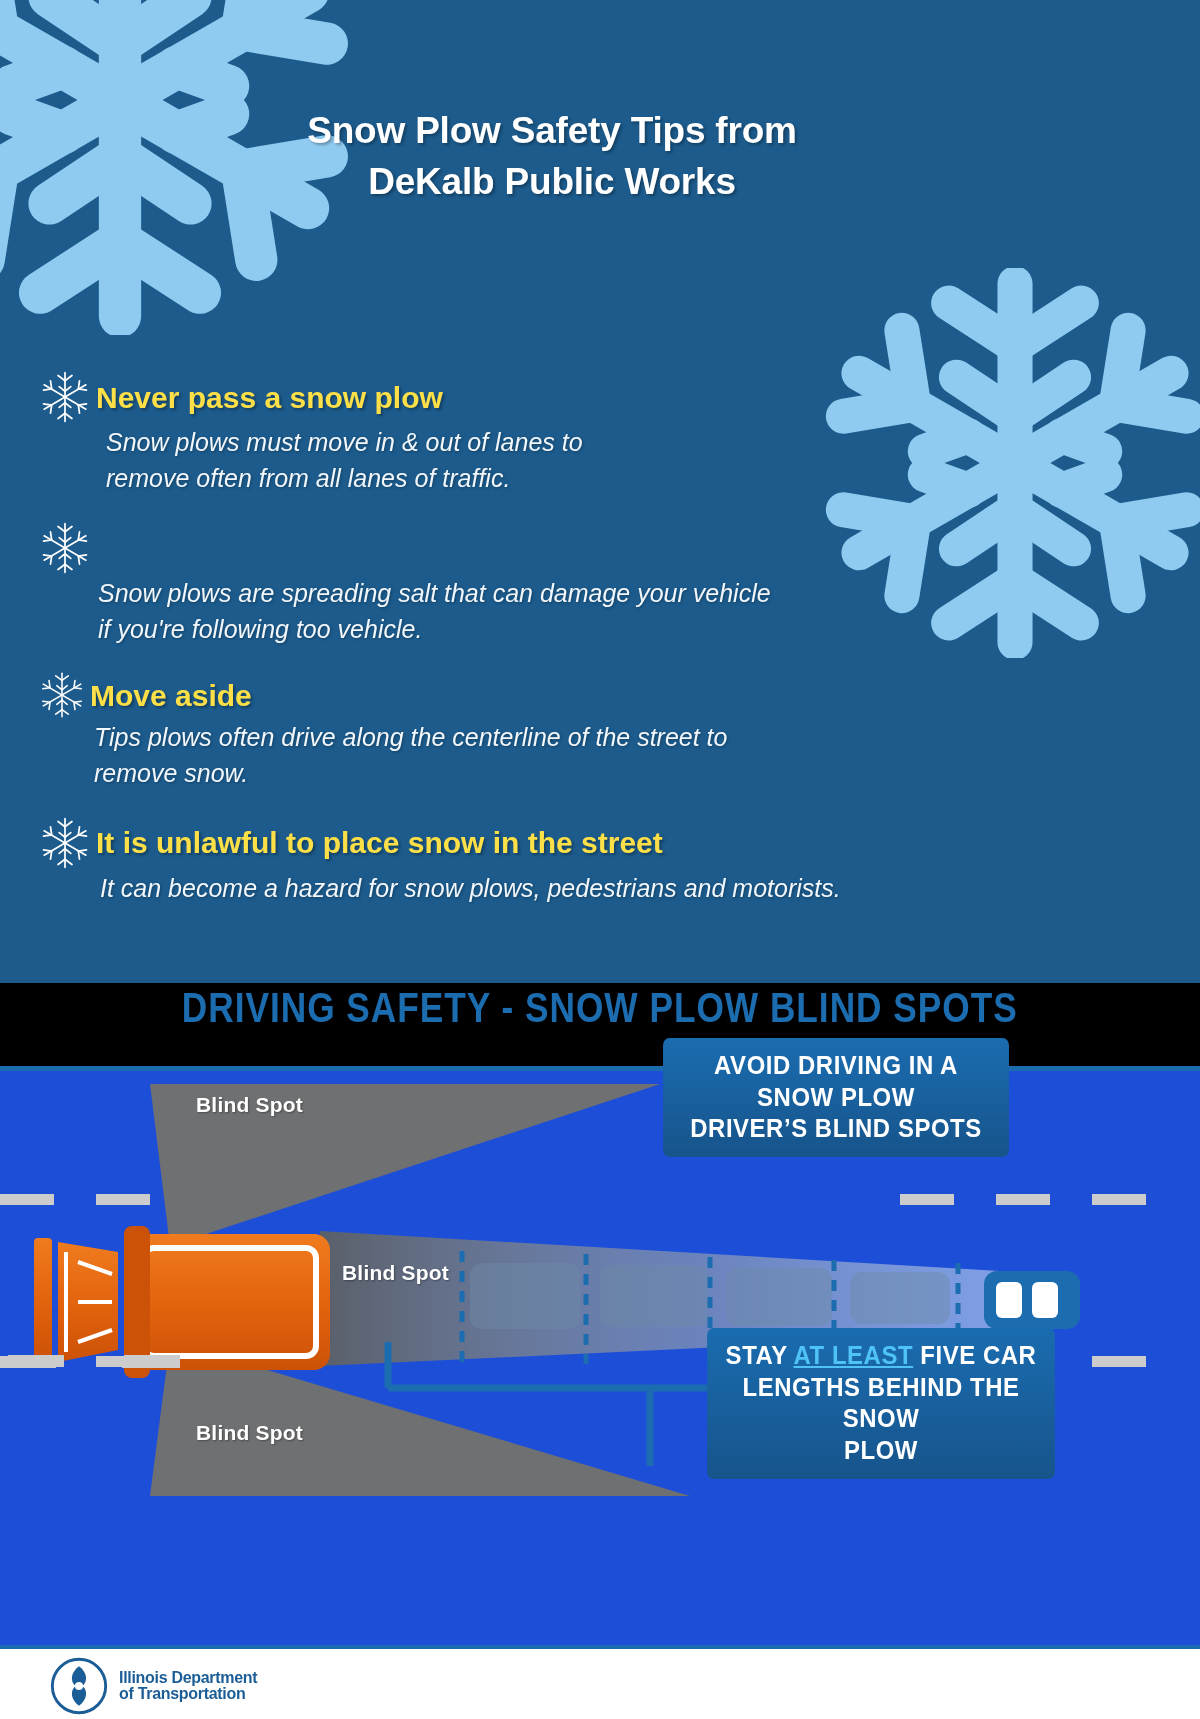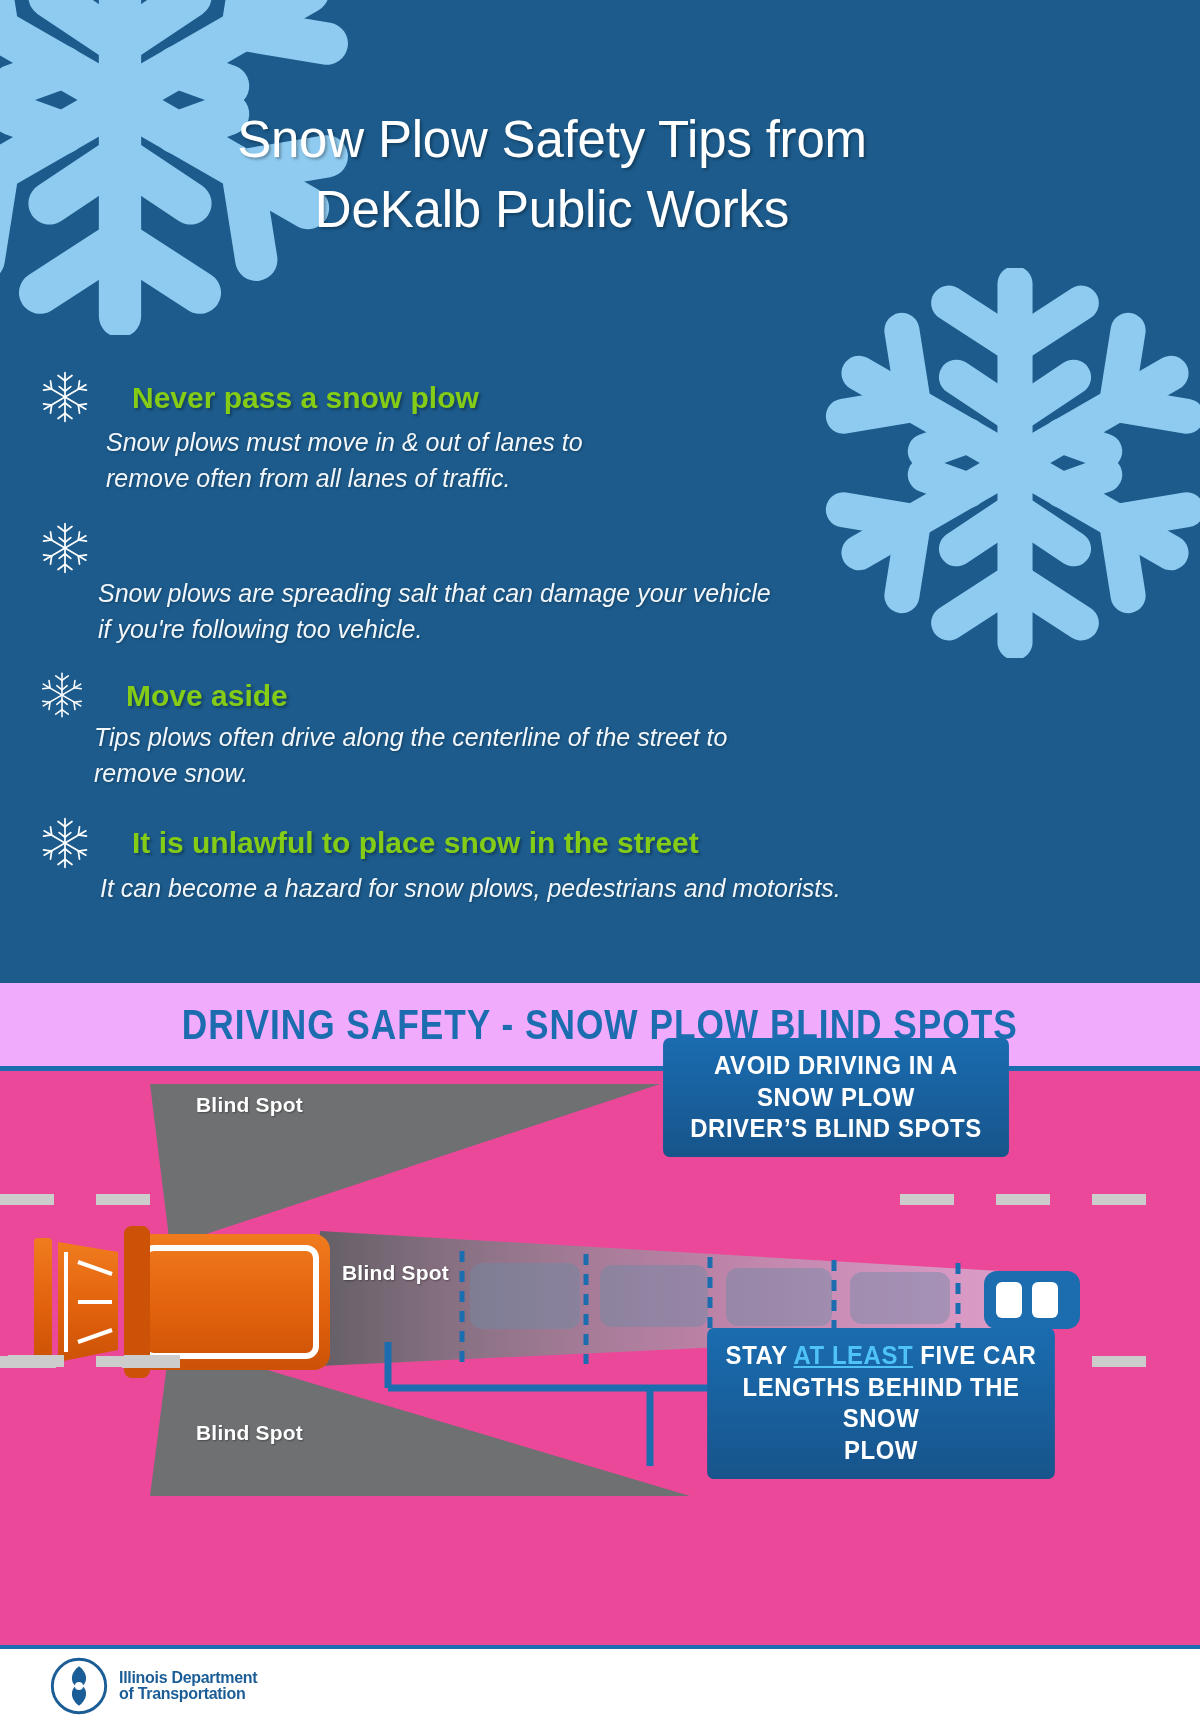--- a/index.html
+++ b/index.html
@@ -18,79 +18,78 @@
     overflow:hidden;
   }
   .snowflake-deco{ position:absolute; pointer-events:none; }
   #deco-top-left{ left:-115px; top:-135px; width:470px; height:470px; }
   #deco-right{ left:820px; top:268px; width:390px; height:390px; }
 
   #headline{
     position:absolute; left:0; top:105px; width:1104px;
     text-align:center;
     color:#ffffff;
-    font-size:51px;
-    font-weight:normal;
+    font-size:37px;
+    font-weight:bold;
     line-height:1.38;
     letter-spacing:-0.2px;
     text-shadow:2px 2px 3px rgba(0,0,0,0.30);
     z-index:4;
   }
   #headline .l2{ display:block; }
 
   #tips-list{
     position:absolute; left:36px; top:368px; width:1090px; z-index:5;
   }
   .tip{ position:relative; margin-bottom:22px; }
   .tip-head{ display:flex; align-items:center; gap:2px; }
   .tip-flake{ width:58px; height:58px; flex:0 0 58px; }
   .tip-title{
-    color:#84cc16; font-size:30px; font-weight:bold;
+    color:#fde047; font-size:30px; font-weight:bold;
     text-shadow:2px 2px 3px rgba(0,0,0,0.32);
     line-height:1.1;
     white-space:nowrap;
-    margin-left:36px;
   }
   .tip-body{
     color:#f2f7fb; font-size:25px; line-height:1.45;
     text-shadow:1px 1px 3px rgba(0,0,0,0.30);
     padding-left:66px;
     margin-top:-2px;
     font-style:italic;
   }
   .tip-body .ln{ display:block; }
 
   #tip-0 .tip-body{ padding-left:70px; }
   #tip-1 .tip-body{ padding-left:62px; }
   #tip-2 .tip-body{ padding-left:58px; }
   #tip-3 .tip-body{ padding-left:64px; }
   #tip-2 .tip-flake{ width:52px; flex:0 0 52px; height:52px;}
   #tip-3 { margin-bottom:0; }
 
   
   #banner{
     position:absolute; left:0; top:983px; width:1200px; height:83px;
-    background:#f0abfc;
-    display:flex; align-items:center; justify-content:center;
+    background:#000000;
+    display:flex; justify-content:center;
   }
   #banner-title{
     color:#1c6cb0;
     font-size:43px;
     font-weight:bold;
     letter-spacing:1.2px;
     transform:scaleX(0.82);
     transform-origin:center;
     white-space:nowrap;
     font-stretch:condensed;
   }
 
   
   #diagram{
     position:absolute; left:0; top:1066px; width:1200px; height:653px;
-    background:#ec4899;
+    background:#1d4ed8;
     overflow:hidden;
     text-align:right;
   }
   #diag-rule-top{
     position:absolute; left:0; top:0; width:1200px; height:5px; background:#1c6cb0;
   }
   #diag-rule-bottom{
     position:absolute; left:0; bottom:70px; width:1200px; height:4px; background:#1c6cb0;
   }
   #diagram svg.layer{ position:absolute; left:0; top:0; }

